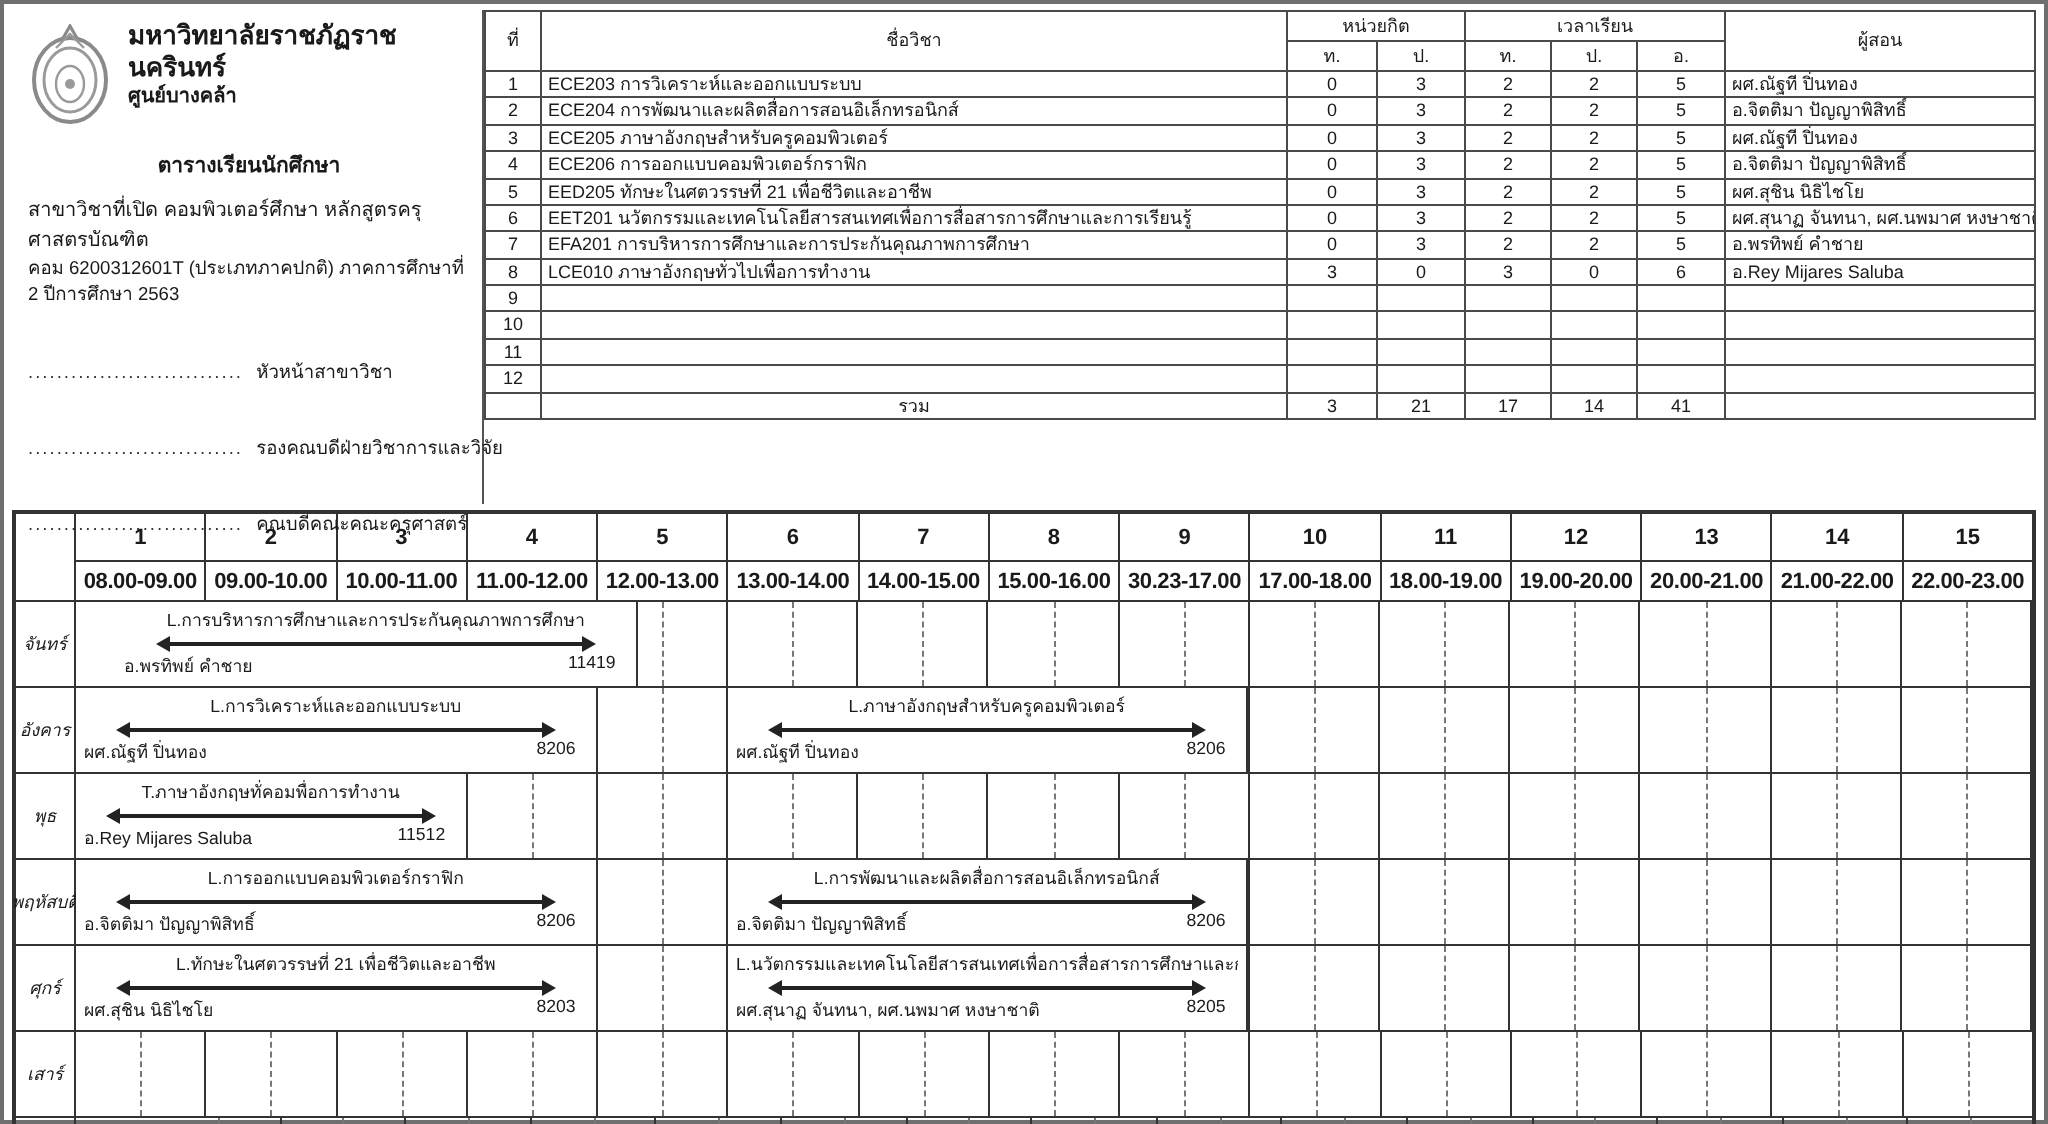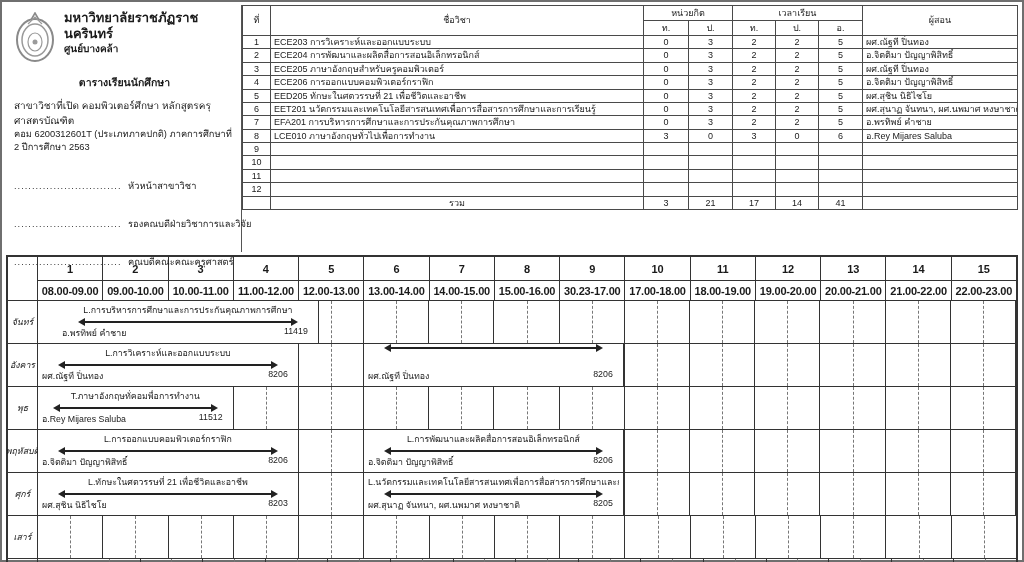--- a/index.html
+++ b/index.html
@@ -388,20 +388,21 @@
             <div class="hour-cell"></div>
             <div class="block" style="left: 0%; width: 26.6667%;">
               <div class="blk-title">L.การวิเคราะห์และออกแบบระบบ</div>
               <div class="blk-arrow"></div>
               <div class="blk-foot">
                 <span class="blk-teacher">ผศ.ณัฐที ปิ่นทอง</span>
                 <span class="blk-room">8206</span>
               </div>
             </div>
             <div class="block inner-start" style="left: 33.3333%; width: 26.6667%;">
+              <div class="blk-title">L.ภาษาอังกฤษสำหรับครูคอมพิวเตอร์</div>
               <div class="blk-arrow"></div>
               <div class="blk-foot">
                 <span class="blk-teacher">ผศ.ณัฐที ปิ่นทอง</span>
                 <span class="blk-room">8206</span>
               </div>
             </div>
           </div>
         </div>
         <div class="day-row">
           <div class="day-label">พุธ</div>

